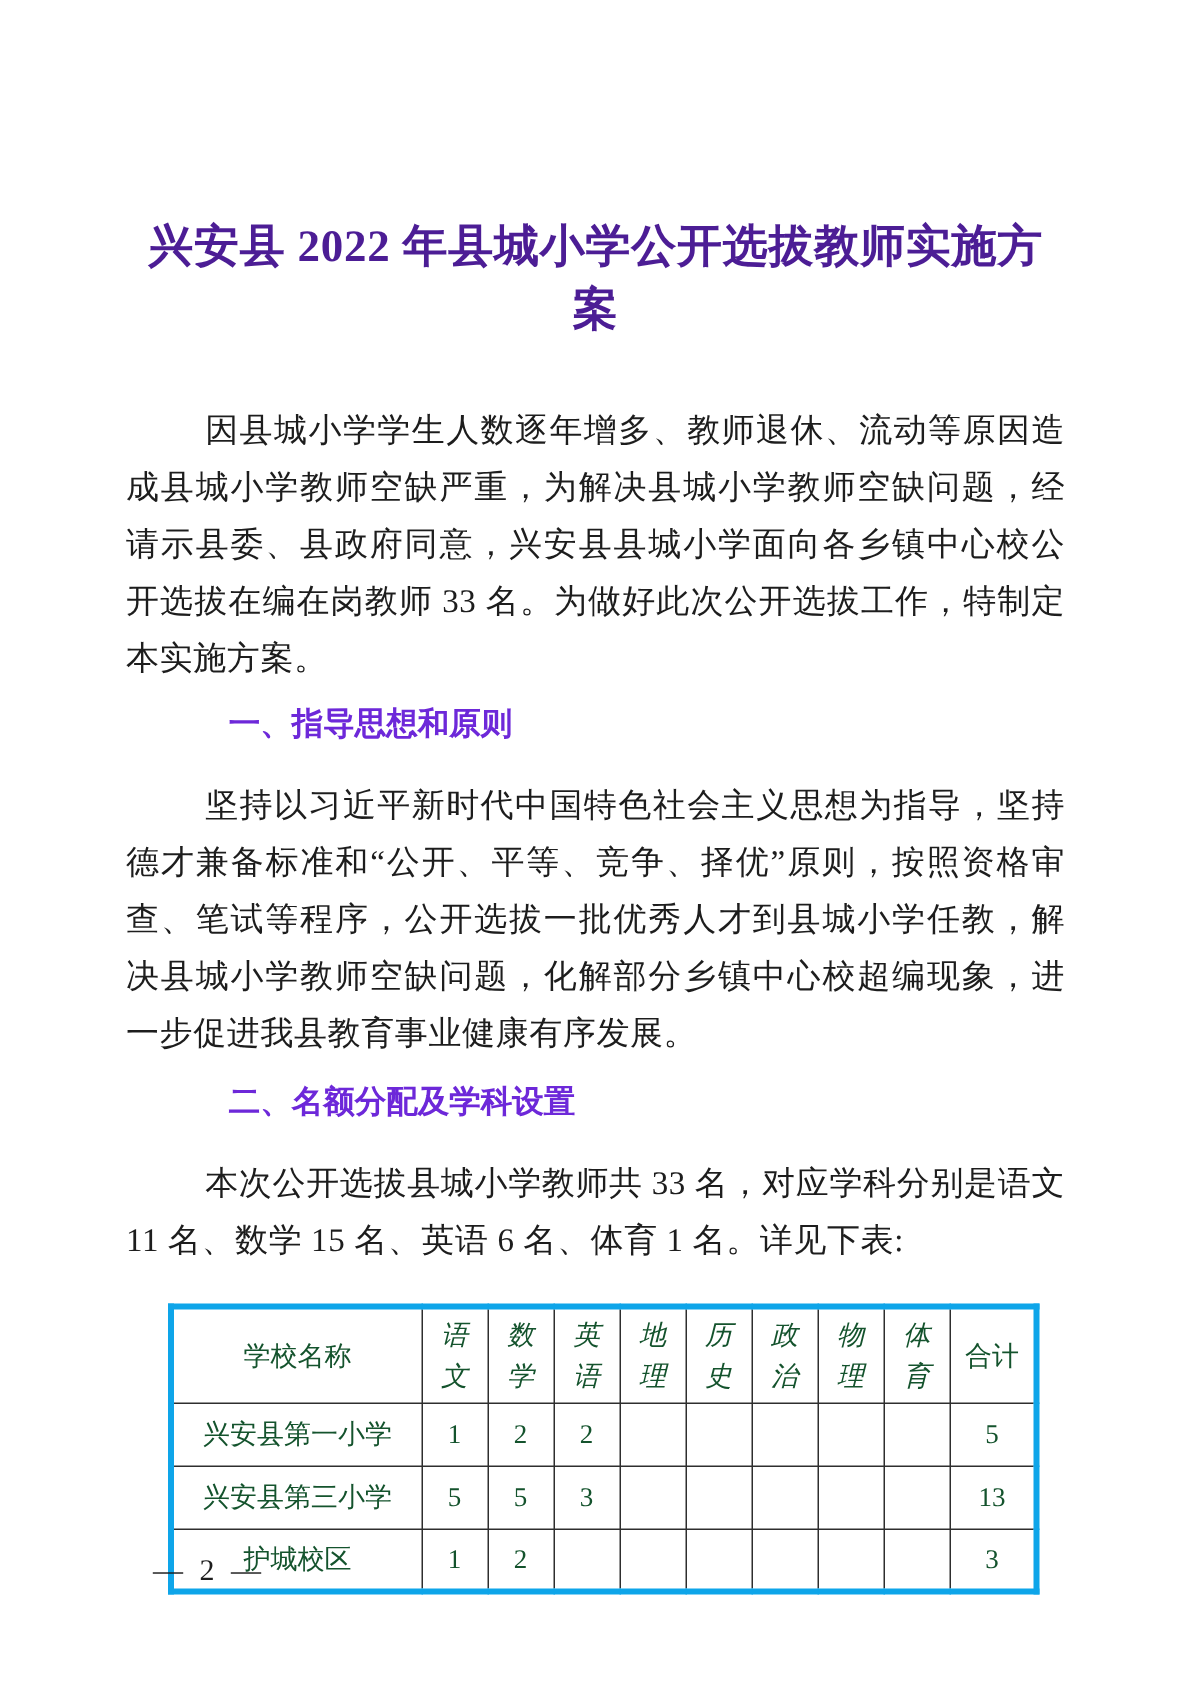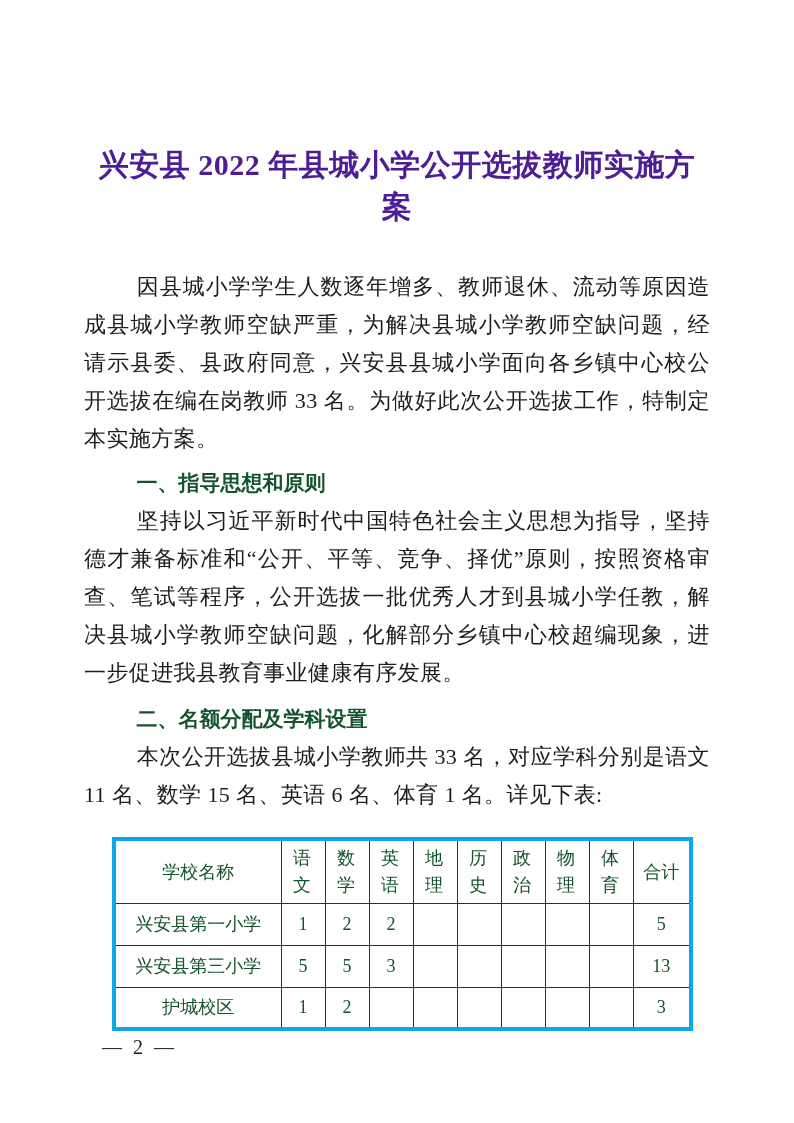--- a/index.html
+++ b/index.html
@@ -39,27 +39,27 @@
   p.body {
     margin: 0;
     font-size: 22px;
     line-height: 38px;
     letter-spacing: 0.4px;
     text-align: justify;
     text-indent: 2.4em;
   }
   p.intro { margin-top: 40px; }
   h2.heading {
-    margin: 0;
+    margin: 16px;
     font-family: "Liberation Sans", sans-serif;
     font-weight: bold;
     font-size: 21px;
     line-height: 38px;
     text-indent: 2.5em;
-    color: #14532d;
+    color: #6d28d9;
   }
   h2.heading.first { margin-top: 6px; }
   h2.heading.second { margin-top: 8px; }
   table.quota {
     border-collapse: collapse;
     table-layout: fixed;
     width: 577px;
     margin: 23px 0 0 28px;
     font-size: 18px;
     color: #14532d;
@@ -72,21 +72,22 @@
     padding: 0;
     font-weight: normal;
   }
   table.quota thead tr { height: 64px; }
   table.quota tbody tr { height: 42px; }
   .stack {
     display: inline-block;
     width: 1.12em;
     word-break: break-all;
     line-height: 27px;
-    text-align: left;
+    text-align: center;
+    font-style: italic;
   }
   .pagenum {
     position: absolute;
     left: 102px;
     top: 1036px;
     font-size: 20px;
     letter-spacing: 3px;
     color: #1d1d1d;
     font-family: "Liberation Serif", serif;
   }

